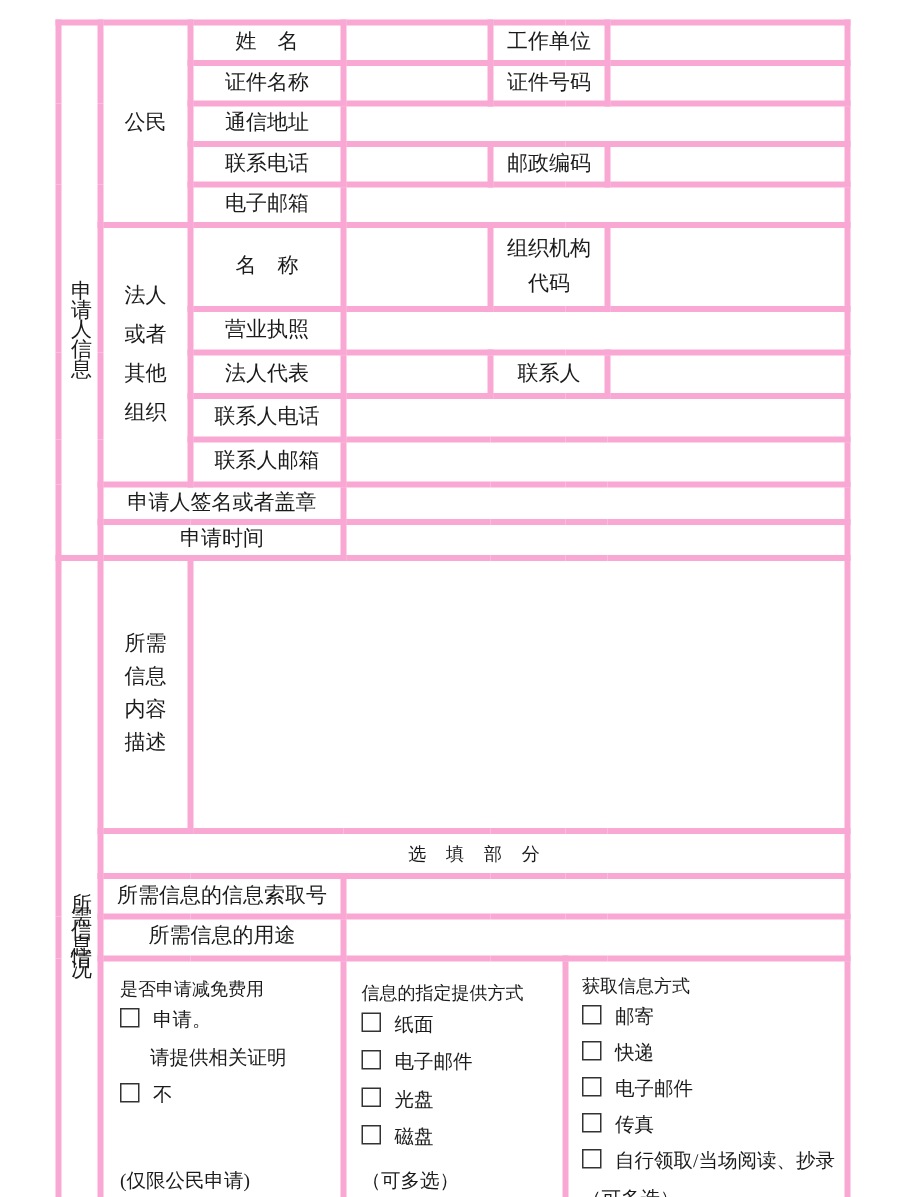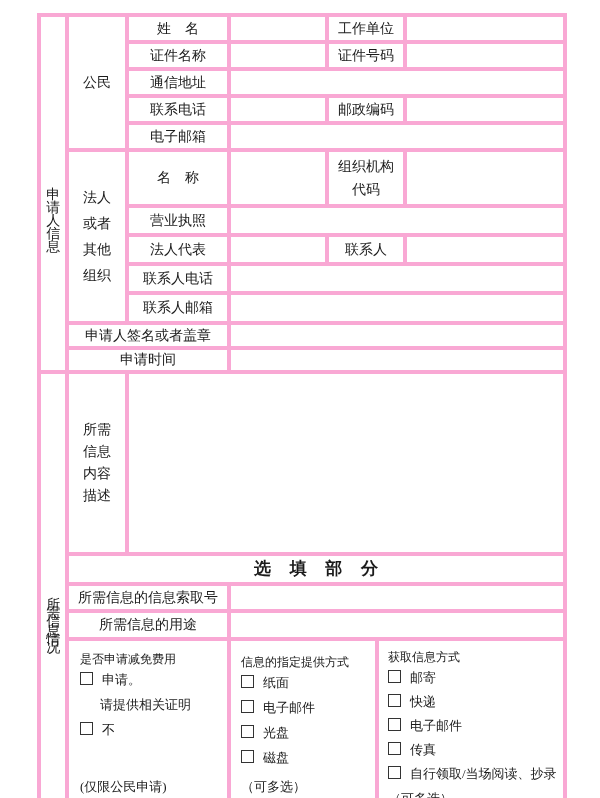--- a/index.html
+++ b/index.html
@@ -26,21 +26,21 @@
     letter-spacing:13px;
     font-size:14px;
   }
   .vert-applicant{margin-top:34px;}
   .vert-required{letter-spacing:9px;}
   
   .wrap2{display:inline-block;width:2.15em;line-height:26px;text-align:center;}
   .wrap2b{display:inline-block;width:2.15em;line-height:22px;text-align:center;}
   .wrap4{display:inline-block;width:4.3em;line-height:23px;text-align:center;}
   
-  .opt-header{font-weight:bold;font-size:17px;letter-spacing:1.1em;text-indent:1.1em;}
+  .opt-header{font-weight:normal;font-size:12px;letter-spacing:1.1em;text-indent:1.1em;}
   
   .cb-cell{vertical-align:top;text-align:left;font-size:13px;}
   .pad-a{padding:6px 4px 0 11px;}
   .pad-b{padding:9px 4px 0 10px;}
   .pad-c{padding:4px 2px 0 9px;}
   .cb-head{height:25px;display:flex;align-items:center;font-size:12px;}
   .cb-line{height:25px;display:flex;align-items:flex-start;}
   .cb-line-c{height:24px;}
   .cbox{
     display:inline-block;flex:0 0 auto;

